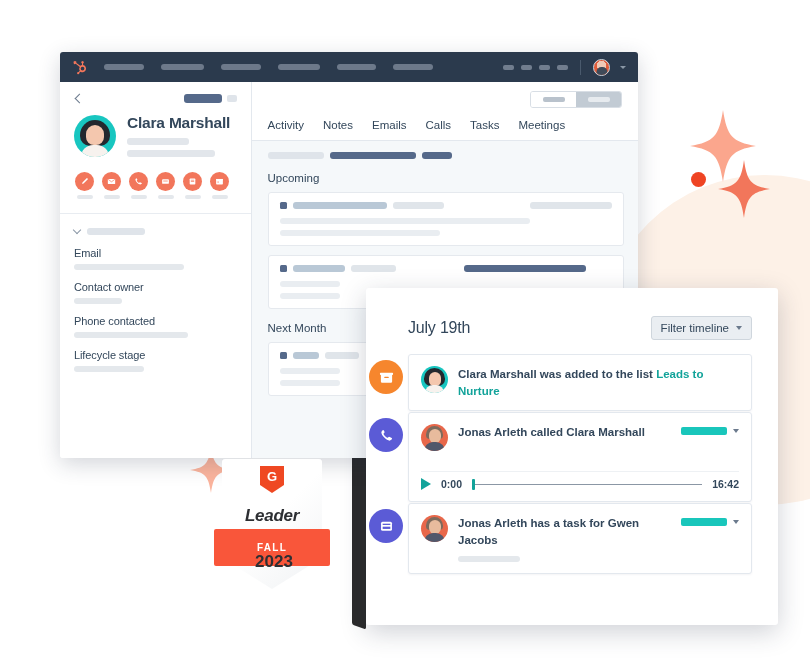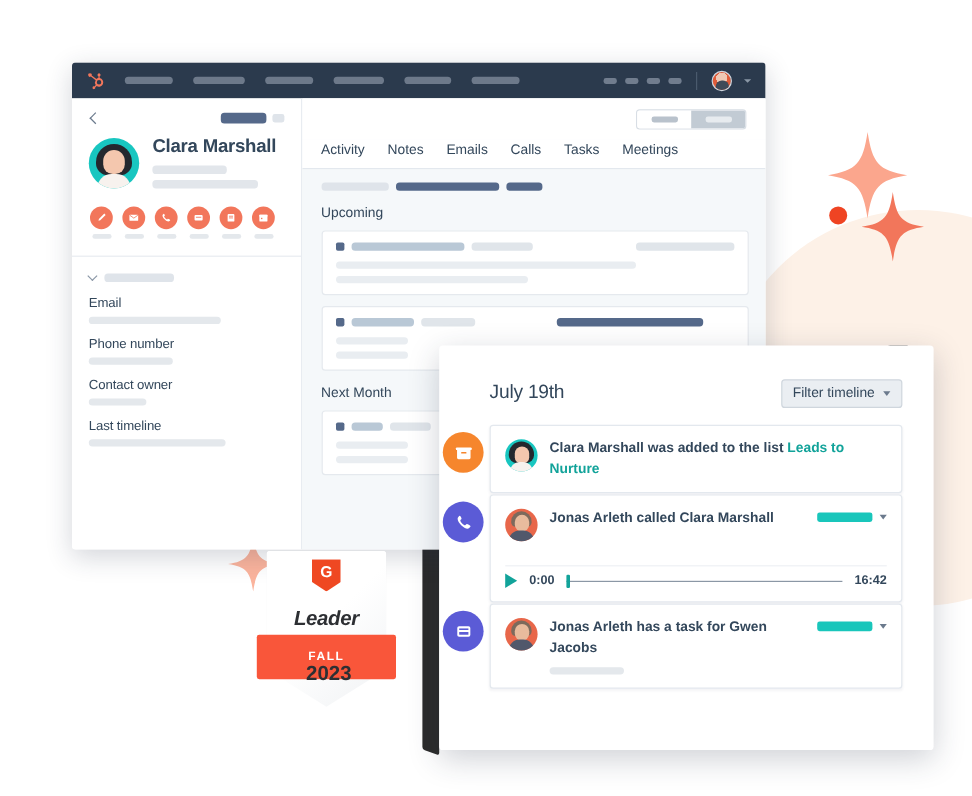--- a/index.html
+++ b/index.html
@@ -346,30 +346,30 @@
         <div class="left-fields">
           <div class="collapse-row">
             <div class="chev-down"></div>
             <div class="collapse-blur"></div>
           </div>
           <div class="field">
             <div class="field-label">Email</div>
             <div class="field-value" style="width:110px"></div>
           </div>
           <div class="field">
-            <div class="field-label">Phone number</div>
-            <div class="field-value" style="width:70px"></div>
-          </div>
-          <div class="field">
             <div class="field-label">Contact owner</div>
             <div class="field-value" style="width:48px"></div>
           </div>
           <div class="field">
-            <div class="field-label">Last timeline</div>
+            <div class="field-label">Phone contacted</div>
             <div class="field-value" style="width:114px"></div>
+          </div>
+          <div class="field">
+            <div class="field-label">Lifecycle stage</div>
+            <div class="field-value" style="width:70px"></div>
           </div>
         </div>
       </div>
 
       <div class="crm-right">
         <div class="right-toolbar">
           <div class="toggle-group">
             <div class="toggle-seg off">
                 <div class="toggle-bar"></div>
               </div>

